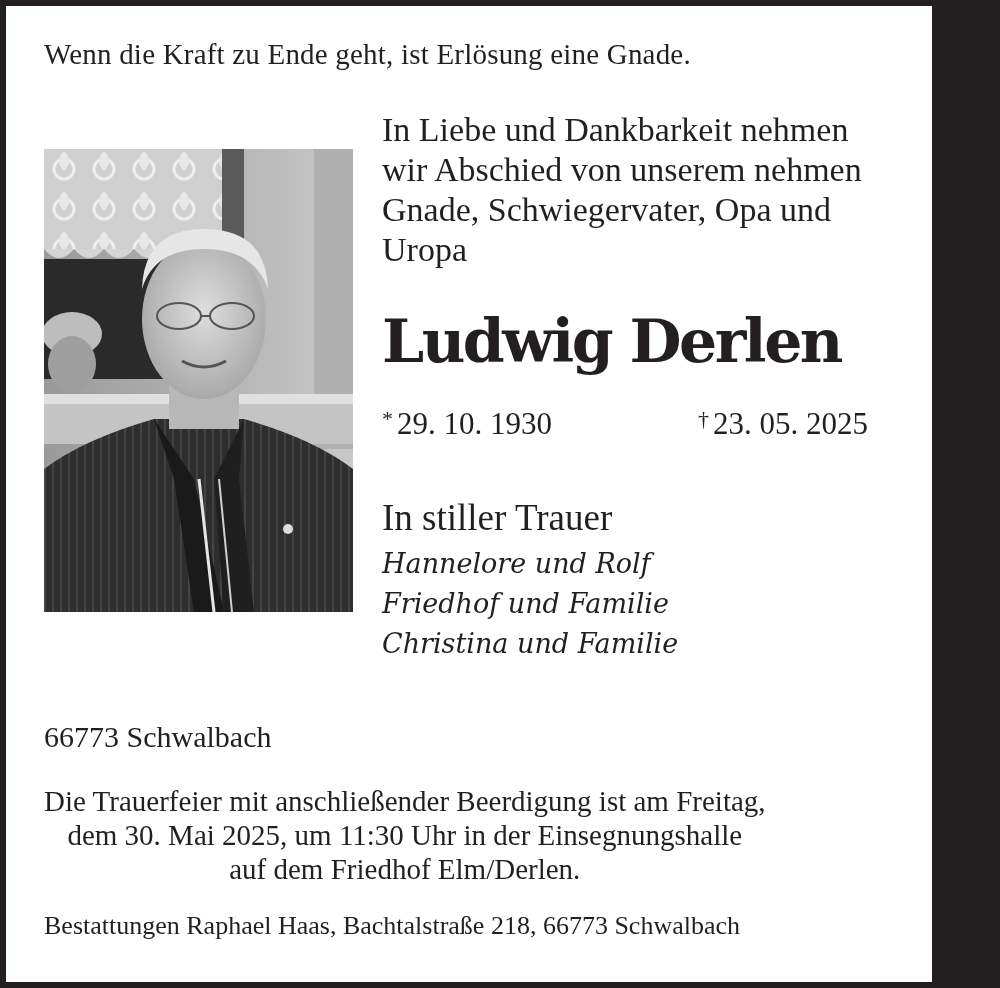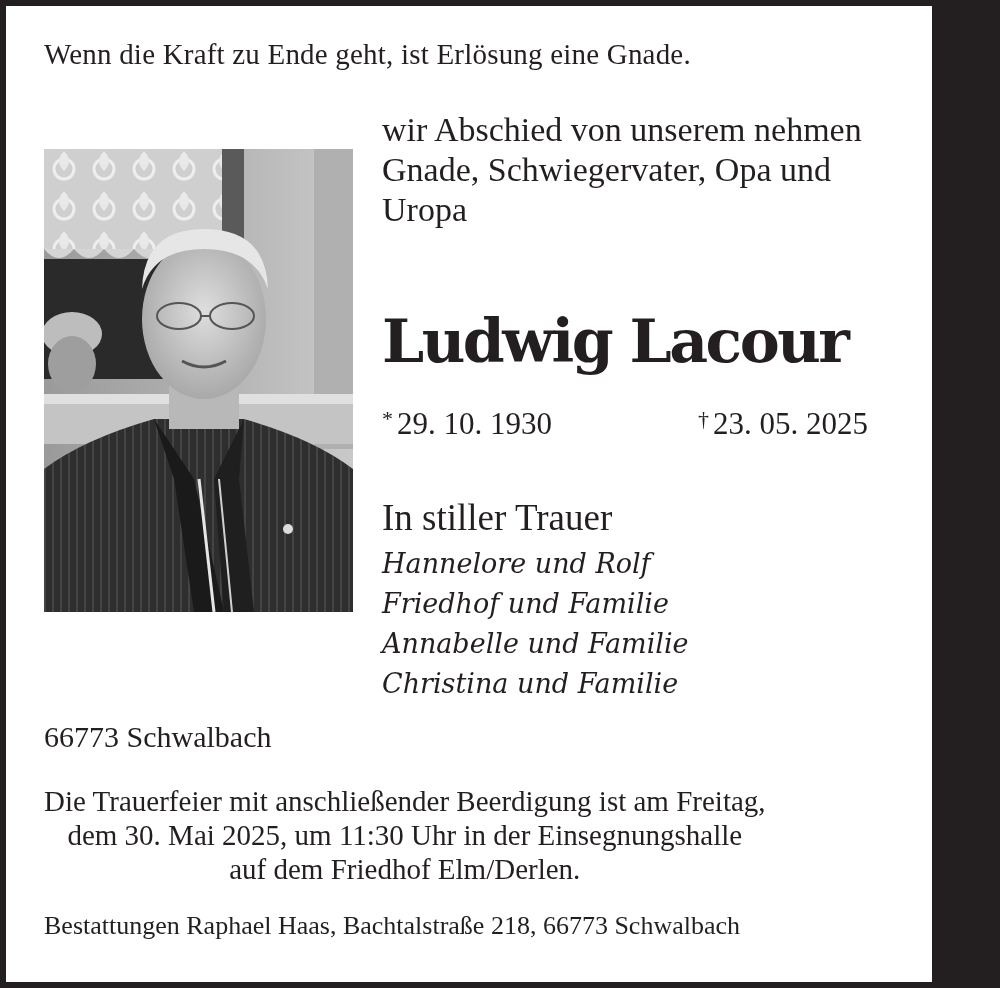--- a/index.html
+++ b/index.html
@@ -179,42 +179,42 @@
       <ellipse cx="188" cy="167" rx="22" ry="13" fill="none" stroke="#555" stroke-width="2"></ellipse>
       <line x1="157" y1="167" x2="166" y2="167" stroke="#555" stroke-width="2"></line>
 
       <path d="M138 212 Q160 224 182 212" fill="none" stroke="#555" stroke-width="3"></path>
 
       <circle cx="244" cy="380" r="5" fill="#dcdcdc"></circle>
     </svg>
   </div>
 
   <div class="intro">
+    <div>In Liebe und Dankbarkeit nehmen</div>
     <div>wir Abschied von unserem nehmen</div>
     <div>Gnade, Schwiegervater, Opa und</div>
     <div>Uropa</div>
   </div>
 
-  <div class="name">Ludwig Lacour</div>
+  <div class="name">Ludwig Derlen</div>
 
   <div class="dates">
     <span class="born">
       <span class="sym">*</span><span>29. 10. 1930</span>
     </span>
     <span class="died">
       <span class="sym">†</span><span>23. 05. 2025</span>
     </span>
   </div>
 
   <div class="mourning">In stiller Trauer</div>
 
   <div class="mourners">
     <div>Hannelore und Rolf</div>
     <div>Friedhof und Familie</div>
-    <div>Annabelle und Familie</div>
     <div>Christina und Familie</div>
   </div>
 
   <div class="city">66773 Schwalbach</div>
 
   <div class="service">
     <div>Die Trauerfeier mit anschließender Beerdigung ist am Freitag,</div>
     <div>dem 30. Mai 2025, um 11:30 Uhr in der Einsegnungshalle</div>
     <div>auf dem Friedhof Elm/Derlen.</div>
   </div>

